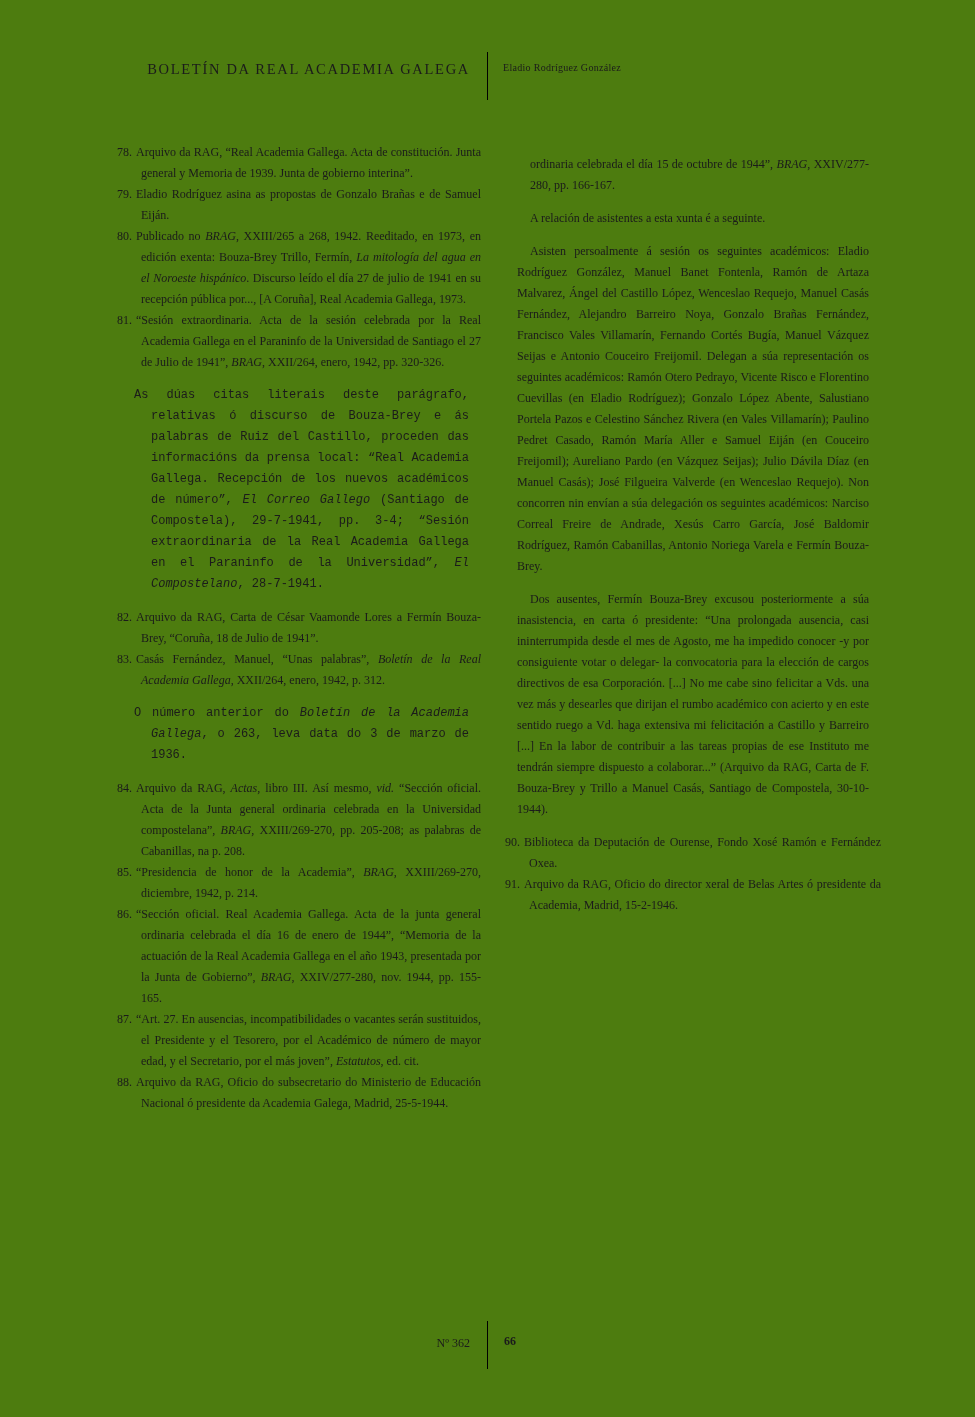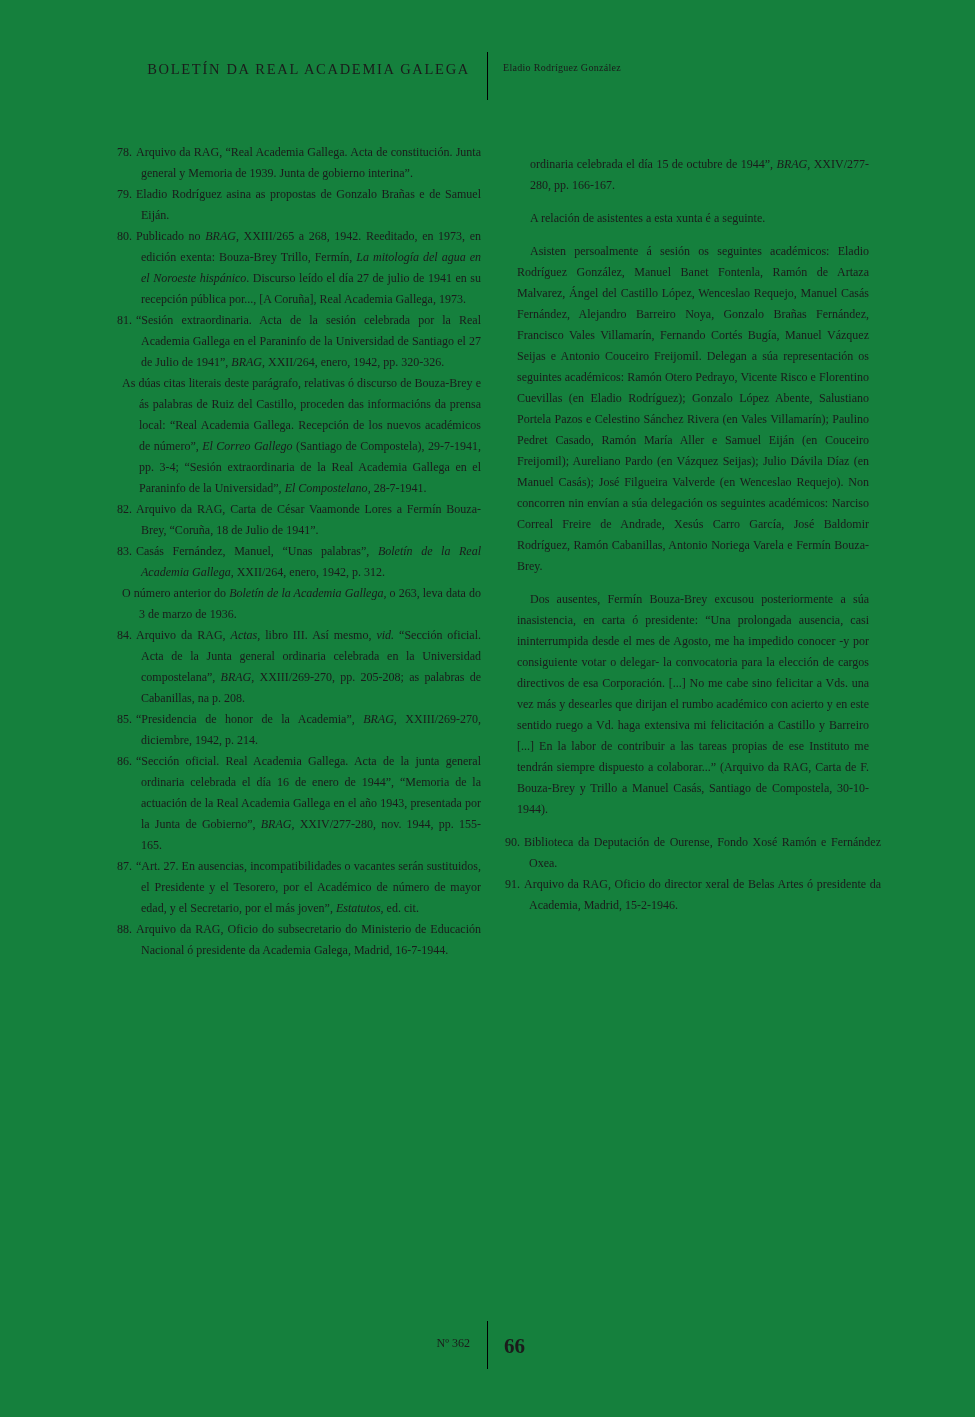--- a/index.html
+++ b/index.html
@@ -1,21 +1,21 @@
 <!DOCTYPE html>
 <html lang="gl"><head>
 <meta charset="utf-8">
 <style>
   html,body{margin:0;padding:0;background:#ffffff;}
   body{
     width:975px;height:1417px;position:relative;overflow:hidden;
     font-family:"Liberation Serif","DejaVu Serif",serif;
     color:#1b1b1b;
   }
-  .page{position:absolute;inset:0;background:#15803d;}
+  .page{position:absolute;inset:0;background:#4d7c0f;}
 
   
   .hdr-journal{
     position:absolute;top:61px;right:505px;
     font-size:14.5px;letter-spacing:1.7px;white-space:nowrap;
   }
   .hdr-divider{
     position:absolute;left:487px;top:52px;width:1px;height:48px;background:#000;
   }
   .hdr-author{
@@ -26,37 +26,37 @@
   
   .columns{
     position:absolute;left:117px;top:142px;width:764px;height:1185px;
     display:flex;gap:24px;overflow:hidden;
   }
   .col{font-size:12px;line-height:21px;text-align:justify;}
   .col-left{width:364px;}
   .col-right{width:376px;}
 
   p.note{margin:0;padding-left:24px;text-indent:-24px;}
-  p.aside{margin:0;padding-left:22px;text-indent:-17px;}
+  p.aside{margin:12px;padding-left:22px;text-indent:-17px;font-family:Liberation Mono, monospace;}
   p.cont{margin:12px;padding-left:13px;text-indent:0;}
   p.para{margin:12px;padding-left:0;text-indent:13px;}
   .note-num{padding-right:4px;}
   i{font-style:italic;}
 
   
   .ftr-issue{
     position:absolute;top:1336px;right:505px;
     font-size:12px;white-space:nowrap;
   }
   .ftr-divider{
     position:absolute;left:487px;top:1321px;width:1px;height:48px;background:#000;
   }
   .ftr-page{
     position:absolute;left:504px;top:1334px;
-    font-size:21px;font-weight:bold;
+    font-size:12px;font-weight:bold;
   }
 </style>
 </head>
 <body>
 
 <div class="page">
 
   <div class="hdr-journal">BOLETÍN DA REAL ACADEMIA GALEGA</div>
   <div class="hdr-divider"></div>
   <div class="hdr-author">Eladio Rodríguez González</div>
@@ -68,21 +68,21 @@
         <p class="note"><span class="note-num">80.</span><span>Publicado no </span><i>BRAG</i><span>, XXIII/265 a 268, 1942. Reeditado, en 1973, en edición exenta: Bouza-Brey Trillo, Fermín, </span><i>La mitología del agua en el Noroeste hispánico</i><span>. Discurso leído el día 27 de julio de 1941 en su recepción pública por..., [A Coruña], Real Academia Gallega, 1973.</span></p>
         <p class="note"><span class="note-num">81.</span><span>“Sesión extraordinaria. Acta de la sesión celebrada por la Real Academia Gallega en el Paraninfo de la Universidad de Santiago el 27 de Julio de 1941”, </span><i>BRAG</i><span>, XXII/264, enero, 1942, pp. 320-326.</span></p>
         <p class="aside"><span>As dúas citas literais deste parágrafo, relativas ó discurso de Bouza-Brey e ás palabras de Ruiz del Castillo, proceden das informacións da prensa local: “Real Academia Gallega. Recepción de los nuevos académicos de número”, </span><i>El Correo Gallego</i><span> (Santiago de Compostela), 29-7-1941, pp. 3-4; “Sesión extraordinaria de la Real Academia Gallega en el Paraninfo de la Universidad”, </span><i>El Compostelano</i><span>, 28-7-1941.</span></p>
         <p class="note"><span class="note-num">82.</span><span>Arquivo da RAG, Carta de César Vaamonde Lores a Fermín Bouza-Brey, “Coruña, 18 de Julio de 1941”.</span></p>
         <p class="note"><span class="note-num">83.</span><span>Casás Fernández, Manuel, “Unas palabras”, </span><i>Boletín de la Real Academia Gallega</i><span>, XXII/264, enero, 1942, p. 312.</span></p>
         <p class="aside"><span>O número anterior do </span><i>Boletín de la Academia Gallega</i><span>, o 263, leva data do 3 de marzo de 1936.</span></p>
         <p class="note"><span class="note-num">84.</span><span>Arquivo da RAG, </span><i>Actas</i><span>, libro III. Así mesmo, </span><i>vid.</i><span> “Sección oficial. Acta de la Junta general ordinaria celebrada en la Universidad compostelana”, </span><i>BRAG</i><span>, XXIII/269-270, pp. 205-208; as palabras de Cabanillas, na p. 208.</span></p>
         <p class="note"><span class="note-num">85.</span><span>“Presidencia de honor de la Academia”, </span><i>BRAG</i><span>, XXIII/269-270, diciembre, 1942, p. 214.</span></p>
         <p class="note"><span class="note-num">86.</span><span>“Sección oficial. Real Academia Gallega. Acta de la junta general ordinaria celebrada el día 16 de enero de 1944”, “Memoria de la actuación de la Real Academia Gallega en el año 1943, presentada por la Junta de Gobierno”, </span><i>BRAG</i><span>, XXIV/277-280, nov. 1944, pp. 155-165.</span></p>
         <p class="note"><span class="note-num">87.</span><span>“Art. 27. En ausencias, incompatibilidades o vacantes serán sustituidos, el Presidente y el Tesorero, por el Académico de número de mayor edad, y el Secretario, por el más joven”, </span><i>Estatutos</i><span>, ed. cit.</span></p>
-        <p class="note"><span class="note-num">88.</span><span>Arquivo da RAG, Oficio do subsecretario do Ministerio de Educación Nacional ó presidente da Academia Galega, Madrid, 16-7-1944.</span></p>
+        <p class="note"><span class="note-num">88.</span><span>Arquivo da RAG, Oficio do subsecretario do Ministerio de Educación Nacional ó presidente da Academia Galega, Madrid, 25-5-1944.</span></p>
       </div>
     <div class="col col-right" id="col-right">
         <p class="cont"><span>ordinaria celebrada el día 15 de octubre de 1944”, </span><i>BRAG</i><span>, XXIV/277-280, pp. 166-167.</span></p>
         <p class="para"><span>A relación de asistentes a esta xunta é a seguinte.</span></p>
         <p class="para"><span>Asisten persoalmente á sesión os seguintes académicos: Eladio Rodríguez González, Manuel Banet Fontenla, Ramón de Artaza Malvarez, Ángel del Castillo López, Wenceslao Requejo, Manuel Casás Fernández, Alejandro Barreiro Noya, Gonzalo Brañas Fernández, Francisco Vales Villamarín, Fernando Cortés Bugía, Manuel Vázquez Seijas e Antonio Couceiro Freijomil. Delegan a súa representación os seguintes académicos: Ramón Otero Pedrayo, Vicente Risco e Florentino Cuevillas (en Eladio Rodríguez); Gonzalo López Abente, Salustiano Portela Pazos e Celestino Sánchez Rivera (en Vales Villamarín); Paulino Pedret Casado, Ramón María Aller e Samuel Eiján (en Couceiro Freijomil); Aureliano Pardo (en Vázquez Seijas); Julio Dávila Díaz (en Manuel Casás); José Filgueira Valverde (en Wenceslao Requejo). Non concorren nin envían a súa delegación os seguintes académicos: Narciso Correal Freire de Andrade, Xesús Carro García, José Baldomir Rodríguez, Ramón Cabanillas, Antonio Noriega Varela e Fermín Bouza-Brey.</span></p>
         <p class="para"><span>Dos ausentes, Fermín Bouza-Brey excusou posteriormente a súa inasistencia, en carta ó presidente: “Una prolongada ausencia, casi ininterrumpida desde el mes de Agosto, me ha impedido conocer -y por consiguiente votar o delegar- la convocatoria para la elección de cargos directivos de esa Corporación. [...] No me cabe sino felicitar a Vds. una vez más y desearles que dirijan el rumbo académico con acierto y en este sentido ruego a Vd. haga extensiva mi felicitación a Castillo y Barreiro [...] En la labor de contribuir a las tareas propias de ese Instituto me tendrán siempre dispuesto a colaborar...” (Arquivo da RAG, Carta de F. Bouza-Brey y Trillo a Manuel Casás, Santiago de Compostela, 30-10-1944).</span></p>
         <p class="note"><span class="note-num">90.</span><span>Biblioteca da Deputación de Ourense, Fondo Xosé Ramón e Fernández Oxea.</span></p>
         <p class="note"><span class="note-num">91.</span><span>Arquivo da RAG, Oficio do director xeral de Belas Artes ó presidente da Academia, Madrid, 15-2-1946.</span></p>
       </div>
   </div>

